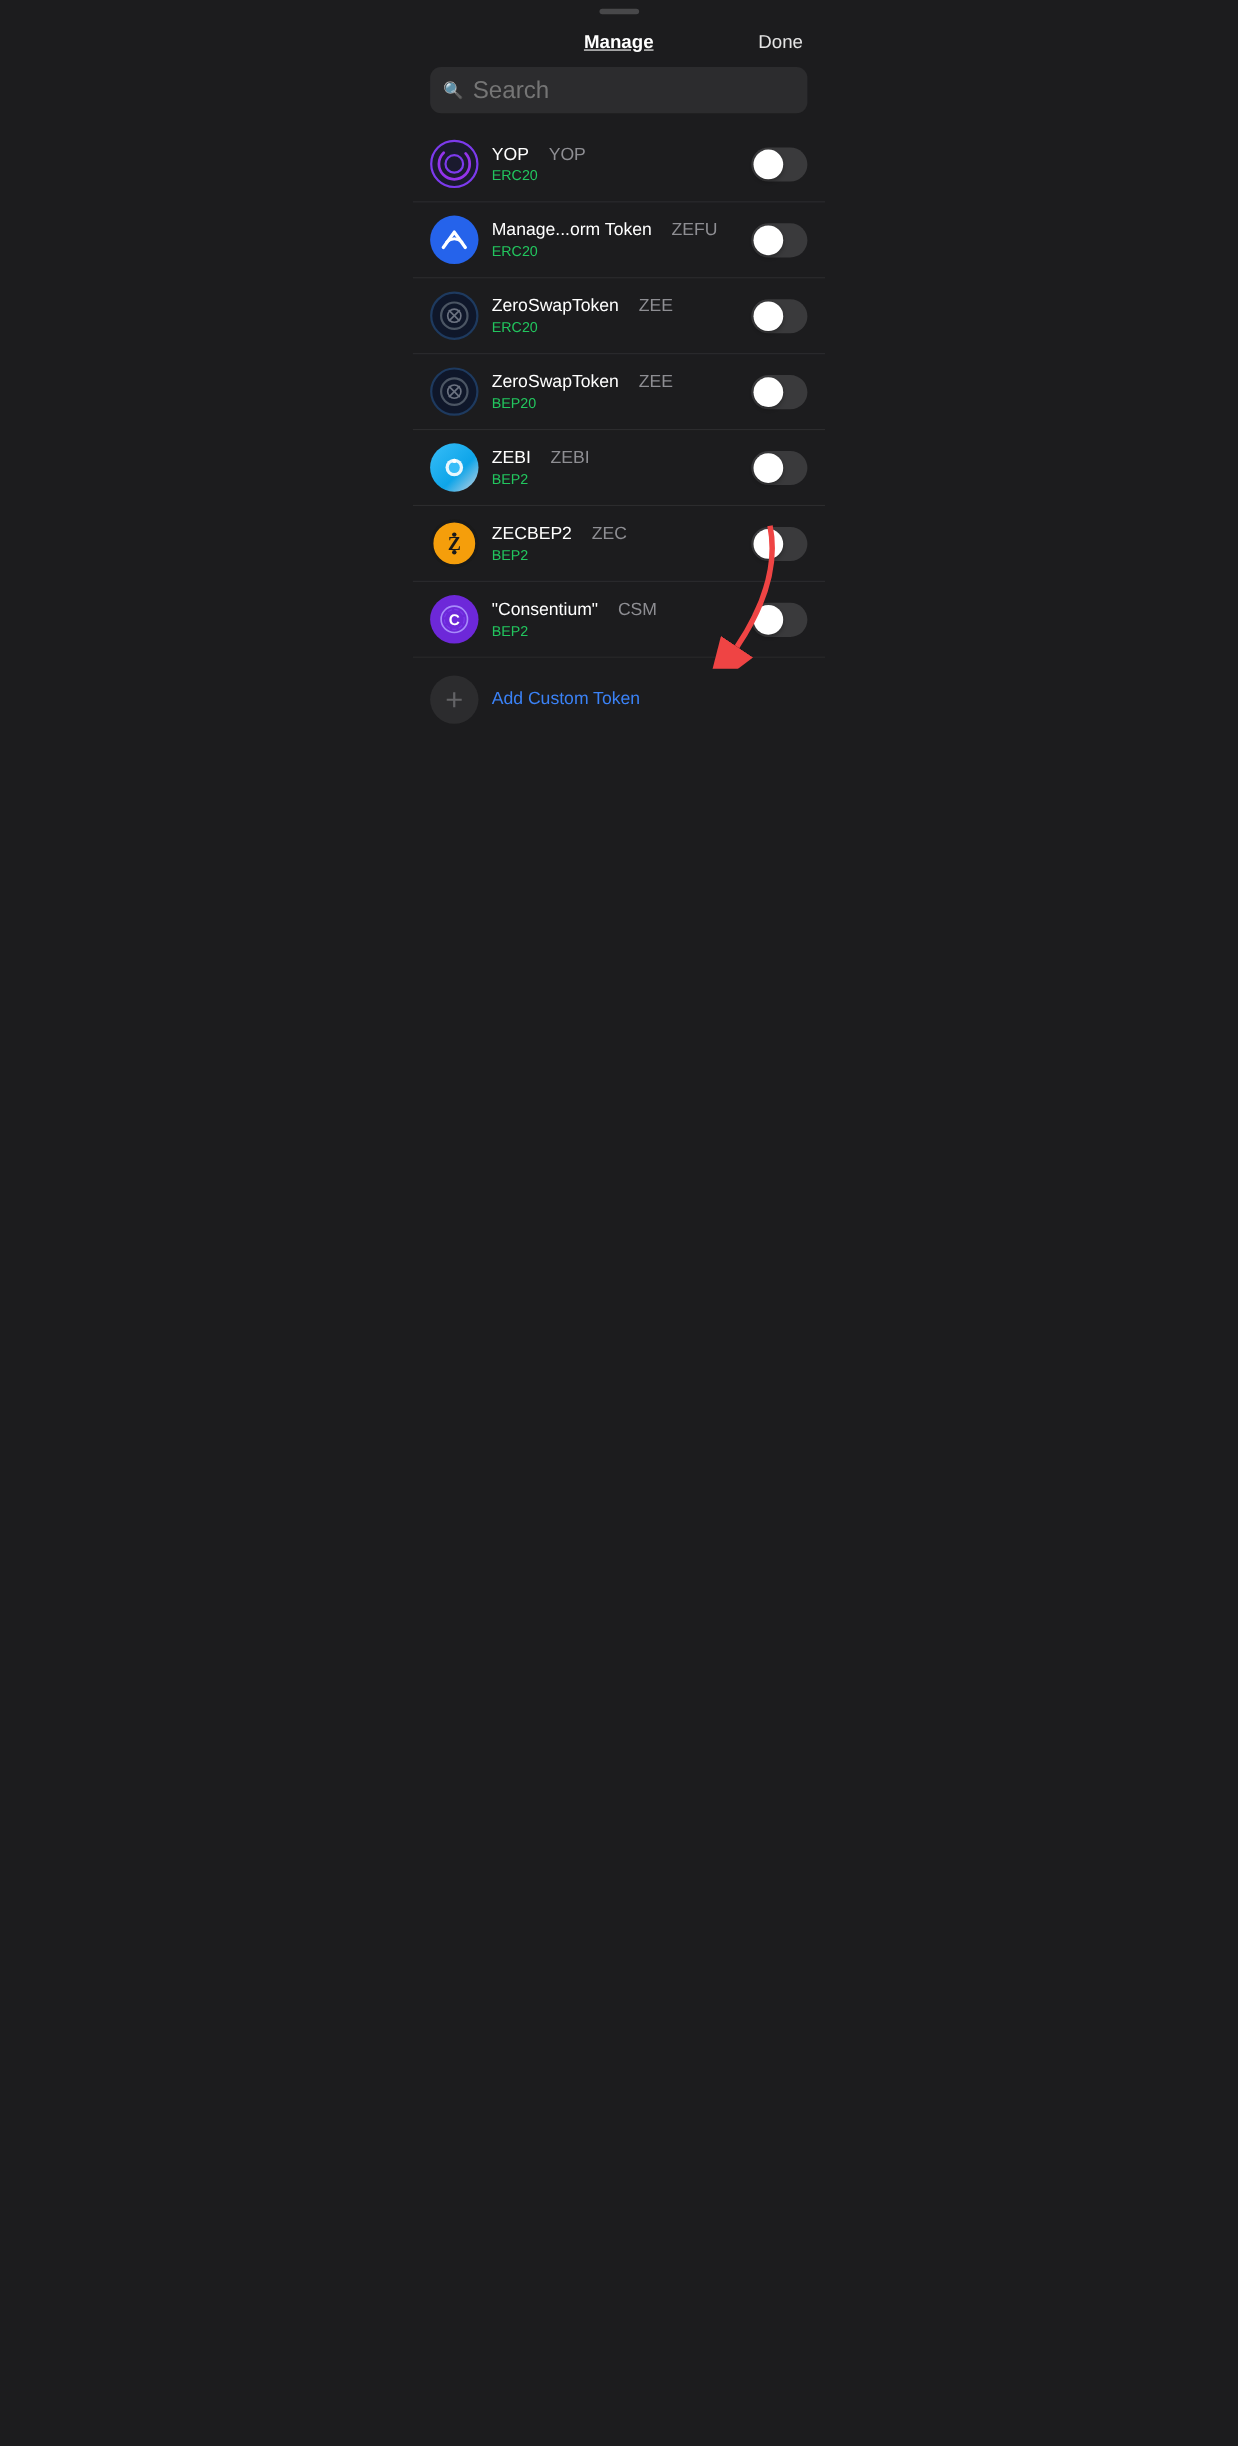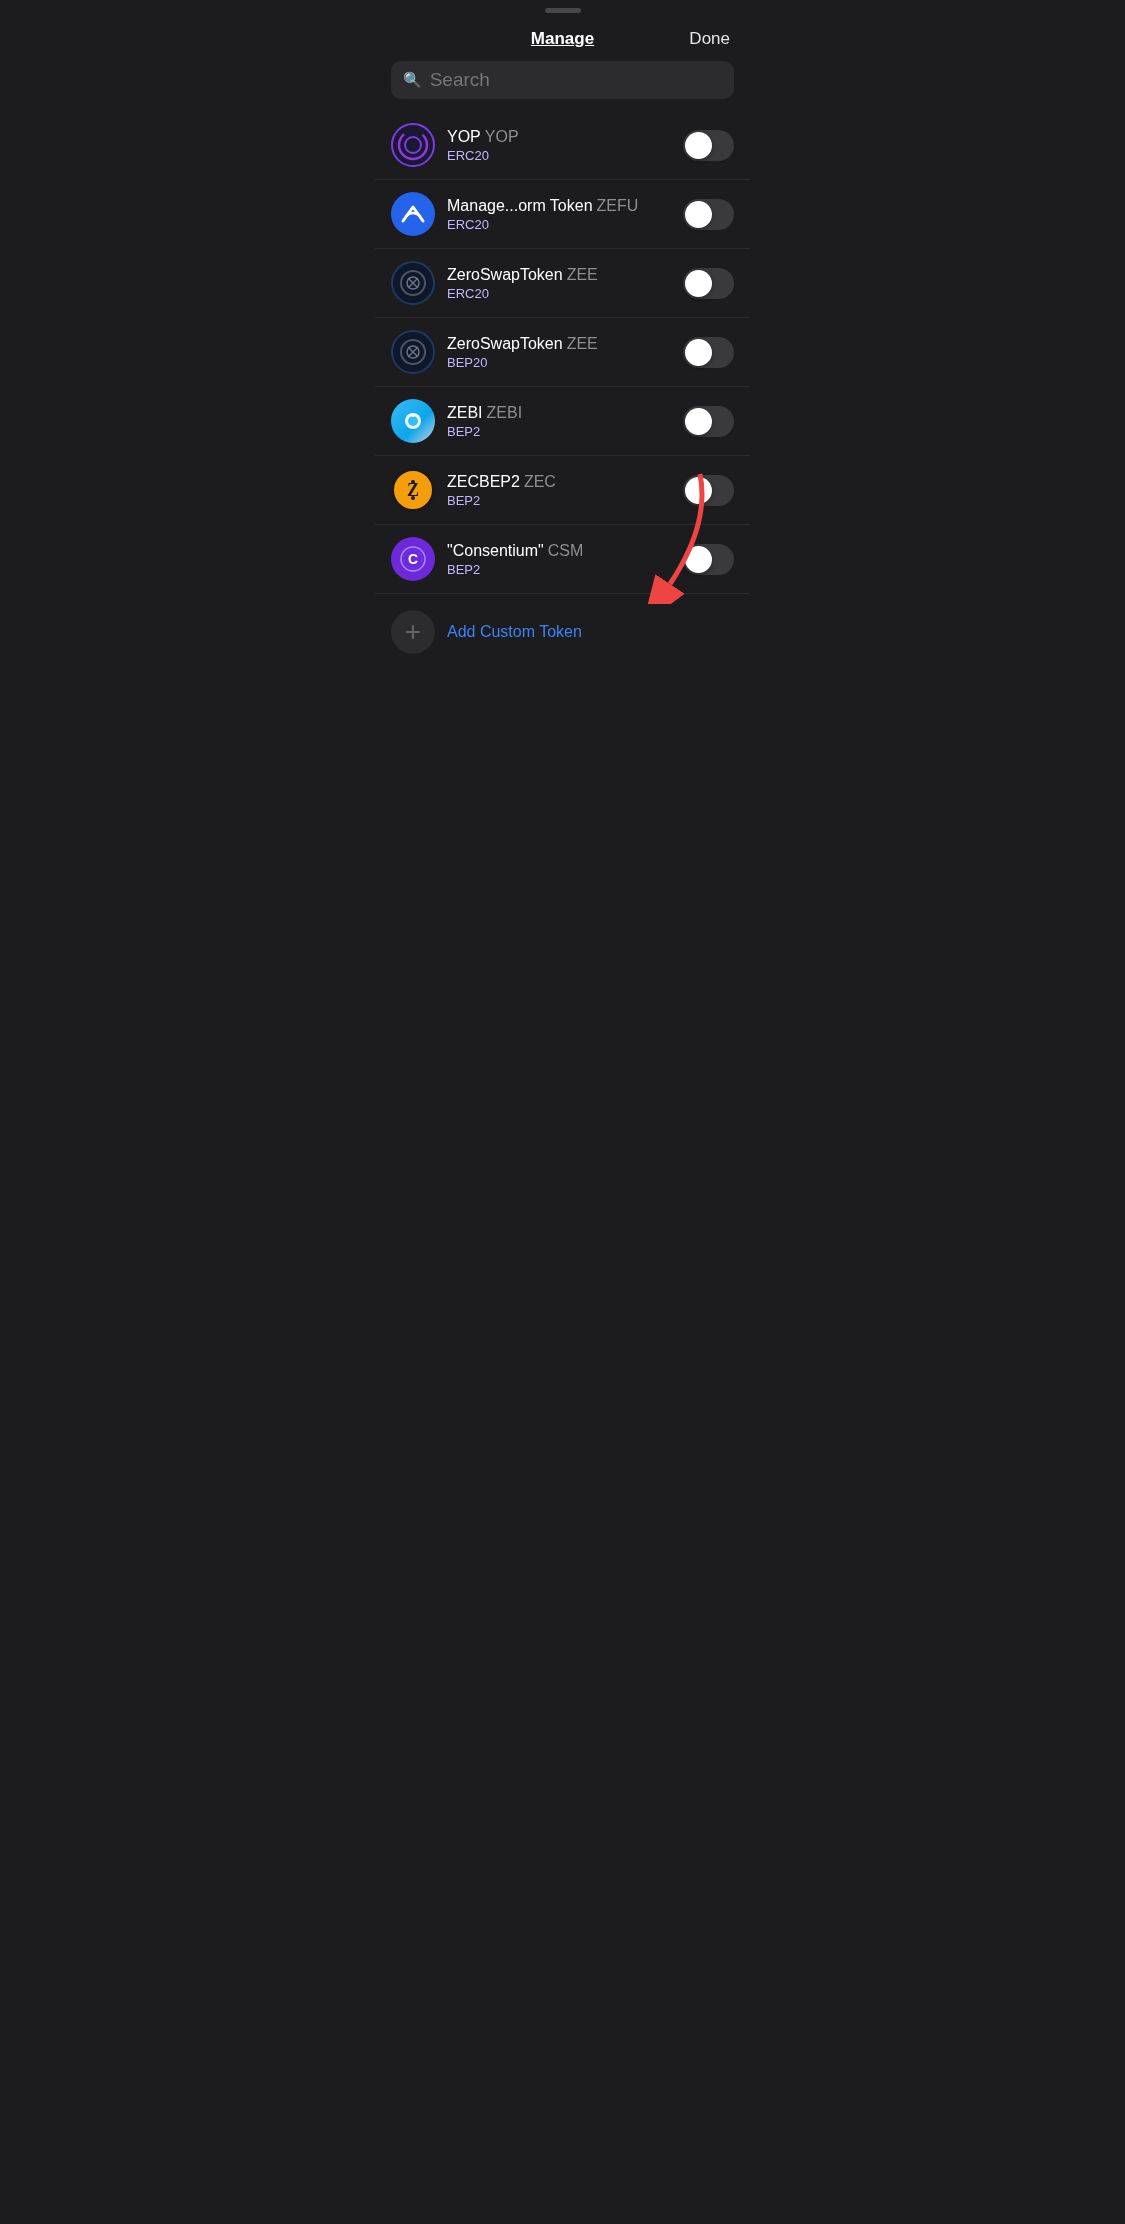--- a/index.html
+++ b/index.html
@@ -64,21 +64,21 @@
     .search-icon {
       color: #8e8e93;
       font-size: 15px;
     }
 
     .search-input {
       background: none;
       border: none;
       outline: none;
       color: #8e8e93;
-      font-size: 19px;
+      font-size: 22px;
       flex: 1;
     }
 
     .token-list {
       overflow-y: auto;
     }
 
     .token-item {
       display: flex;
       align-items: center;
@@ -99,39 +99,39 @@
       position: relative;
     }
 
     .token-info {
       flex: 1;
     }
 
     .token-name-row {
       display: flex;
       align-items: center;
-      gap: 4px;
+      gap: 18px;
       margin-bottom: 2px;
     }
 
     .token-name {
       font-size: 16px;
       font-weight: 500;
       color: #ffffff;
     }
 
     .token-ticker {
       font-size: 16px;
       font-weight: 400;
       color: #8e8e93;
     }
 
     .token-network {
       font-size: 13px;
-      color: #c4b5fd;
+      color: #22c55e;
     }
 
     
     .toggle {
       width: 51px;
       height: 31px;
       background: #3a3a3c;
       border-radius: 16px;
       position: relative;
       cursor: pointer;

